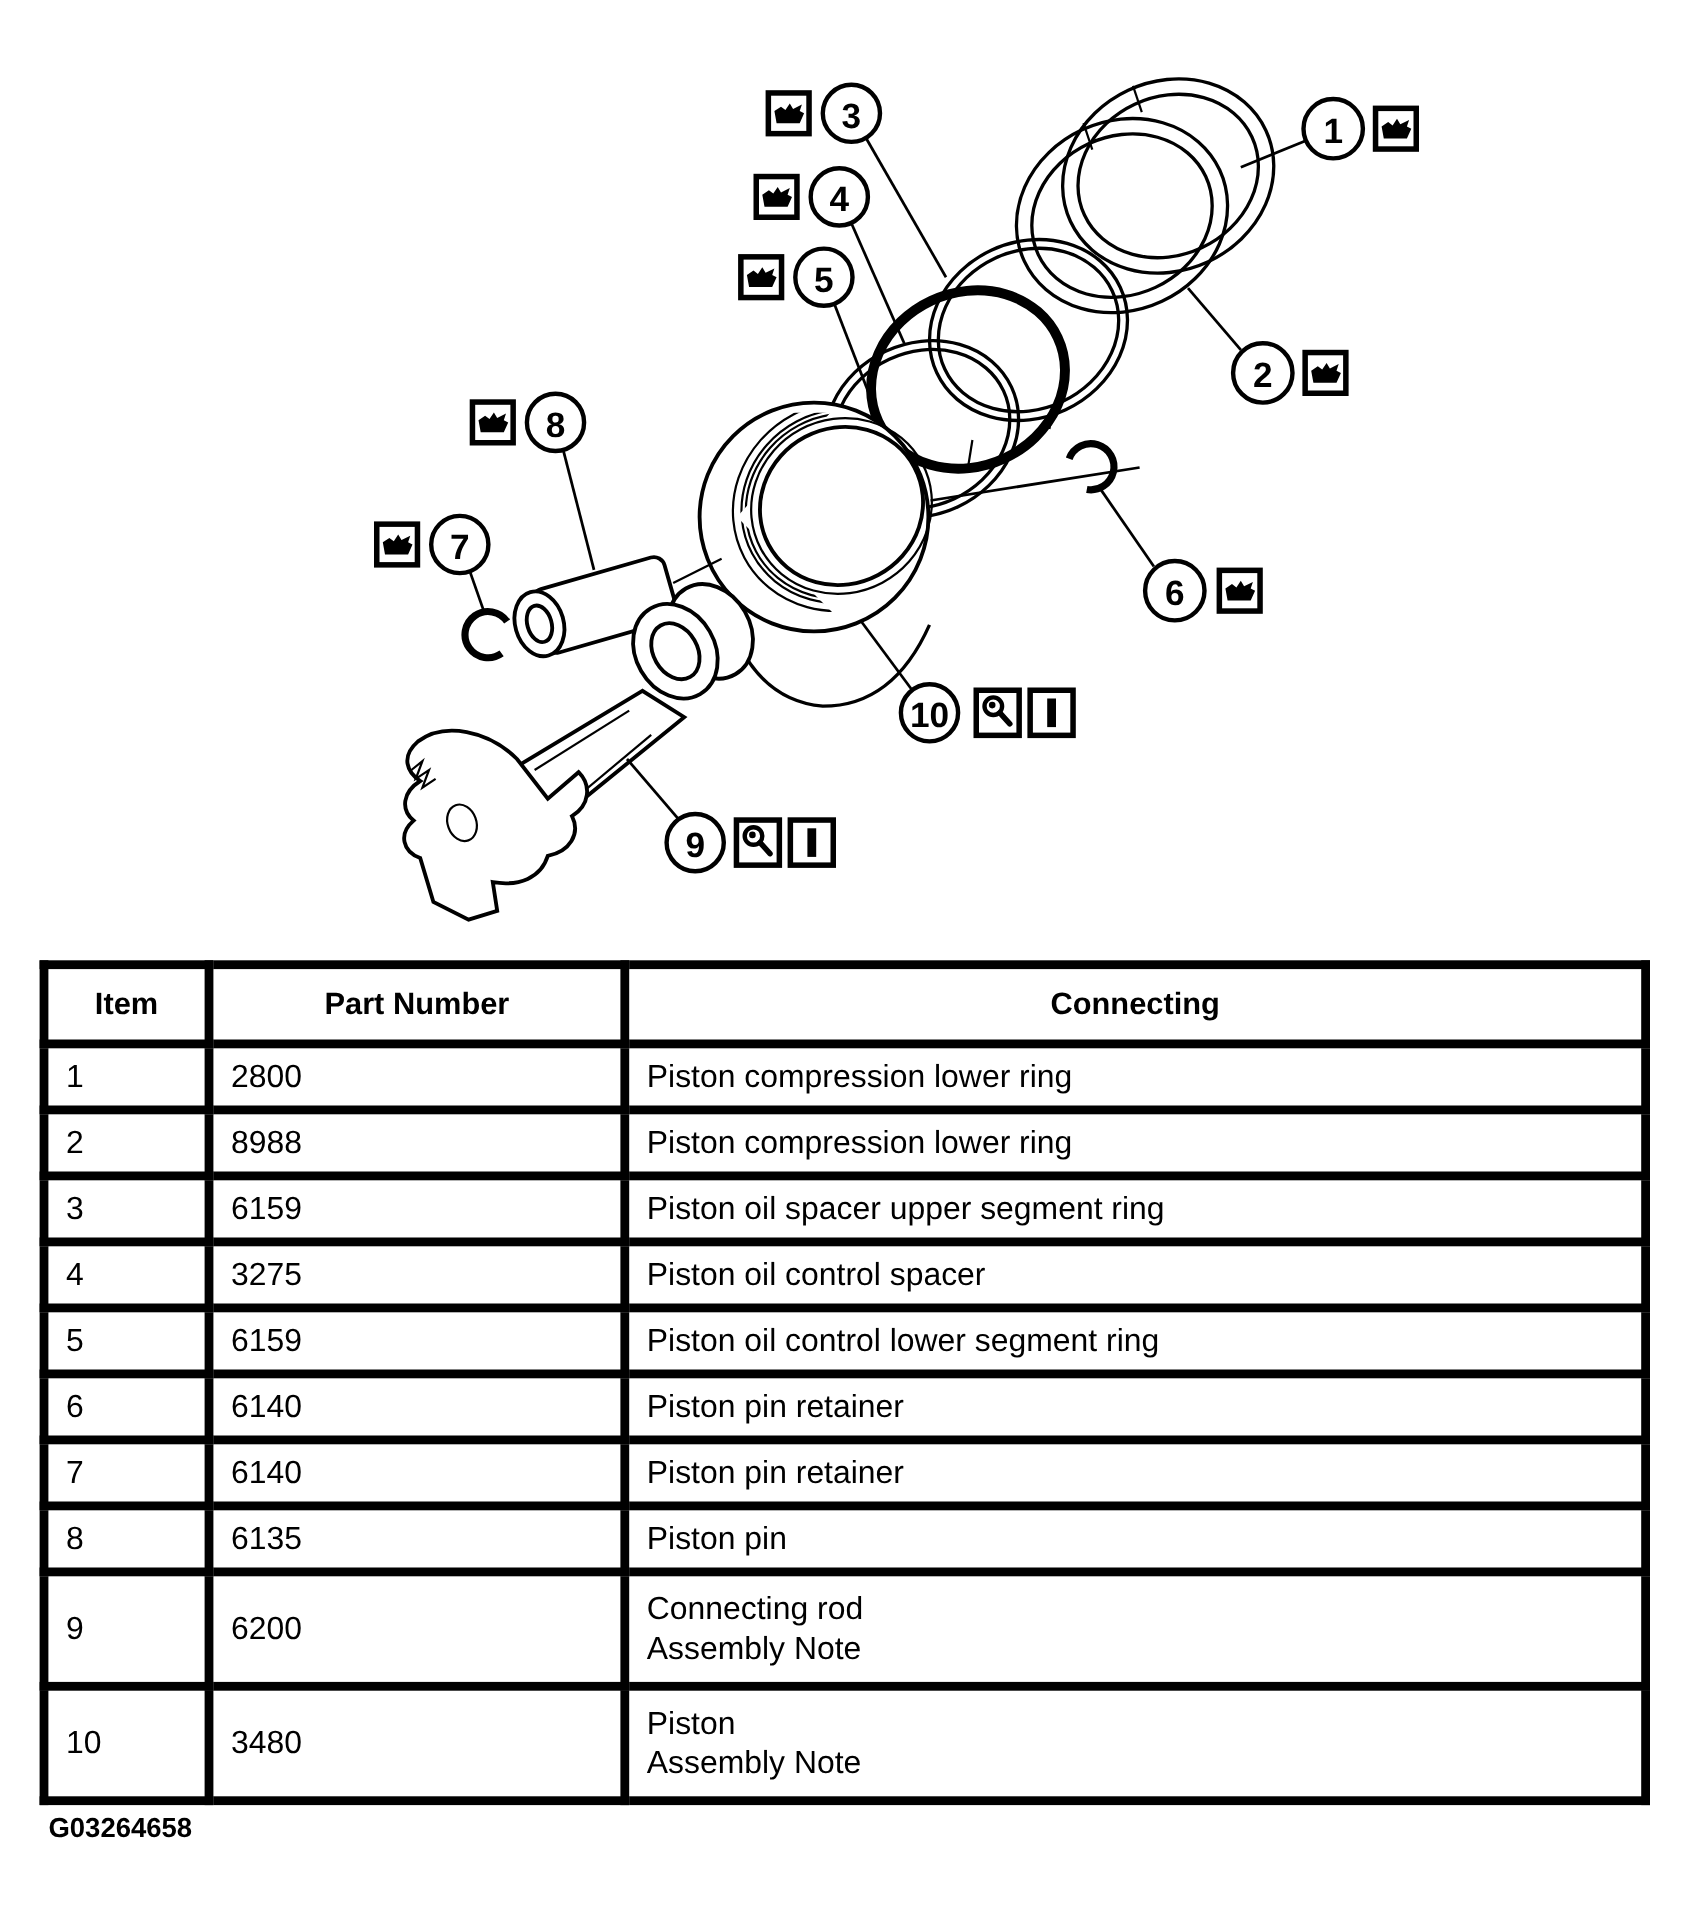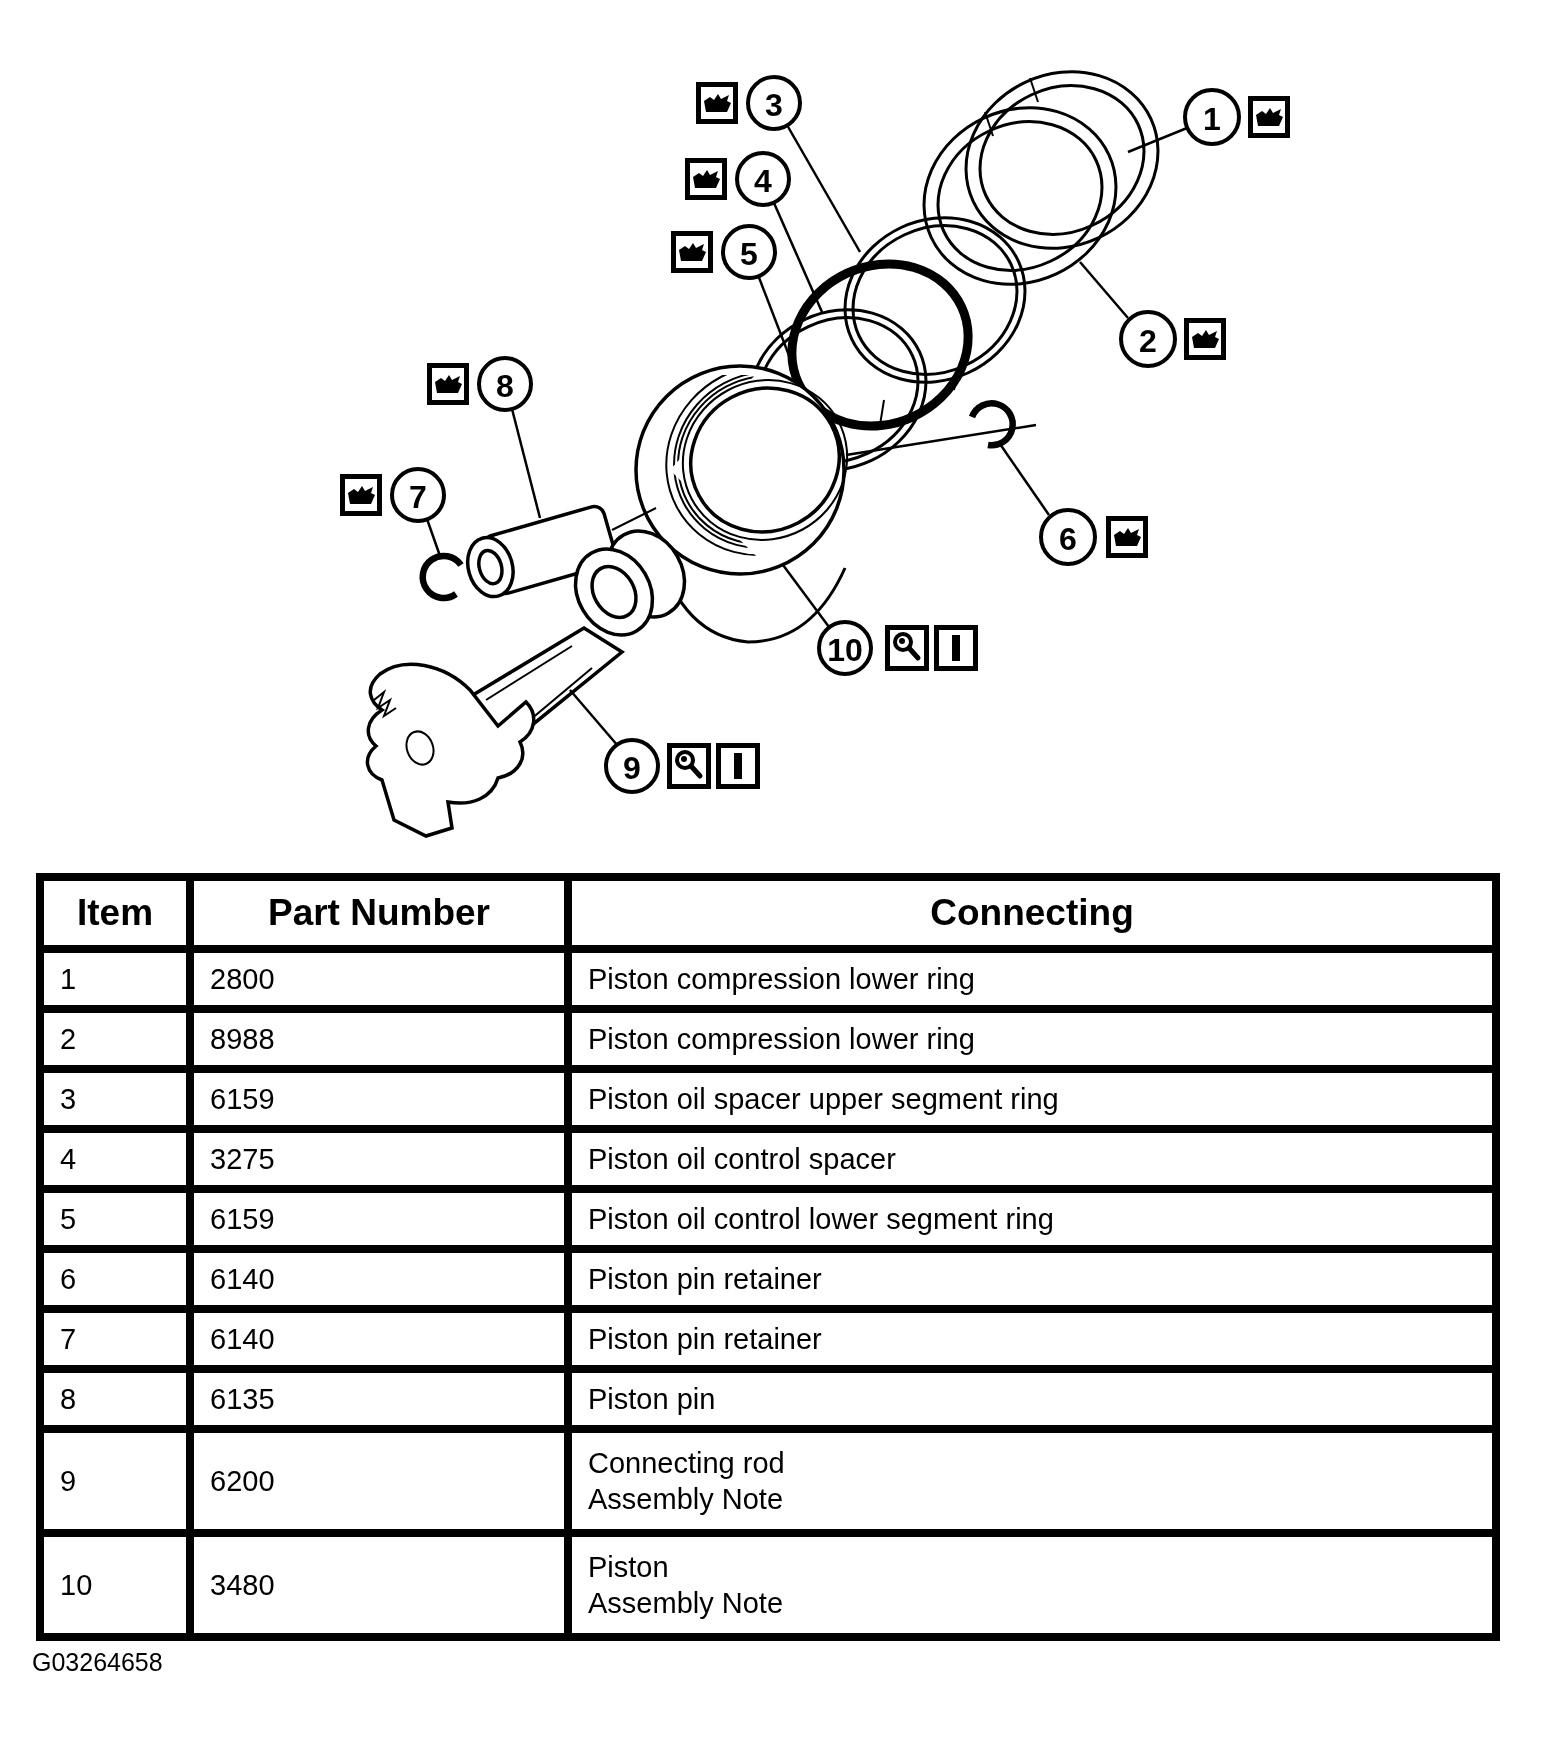--- a/index.html
+++ b/index.html
@@ -17,25 +17,25 @@
   .axis{stroke:#000;stroke-width:2.5;fill:none;}
   .clip{fill:none;stroke:#000;stroke-width:6.5;}
   .co{fill:#ffffff;stroke:#000;stroke-width:4;}
   .con{font-size:32px;font-weight:bold;text-anchor:middle;dominant-baseline:central;fill:#000;}
   
   table.parts{
     position:absolute;left:36px;top:873px;width:1464px;
     border-collapse:collapse;table-layout:fixed;background:#fff;
   }
   table.parts th,table.parts td{border:8px solid #000;overflow:hidden;}
-  table.parts th{font-size:37px;font-weight:bold;text-align:center;height:64px;padding:0 6px;}
+  table.parts th{font-size:28px;font-weight:bold;text-align:center;height:64px;padding:0 6px;}
   table.parts td{font-size:29px;vertical-align:middle;padding:4px 16px;line-height:1.25;}
   tr.single{height:60px;}
   tr.double{height:104px;}
-  .figure-id{position:absolute;left:32px;top:1648px;font-size:25px;font-weight:normal;letter-spacing:0px;}
+  .figure-id{position:absolute;left:44px;top:1648px;font-size:25px;font-weight:bold;letter-spacing:0px;}
 </style>
 </head>
 <body>
 
 <div class="page">
 
   <svg class="diagram" width="1541" height="870" viewBox="0 0 1541 870">
     <defs>
       <g id="oil-icon-def">
         <rect x="2.5" y="2.5" width="37" height="37" fill="#fff" stroke="#000" stroke-width="5"></rect>

